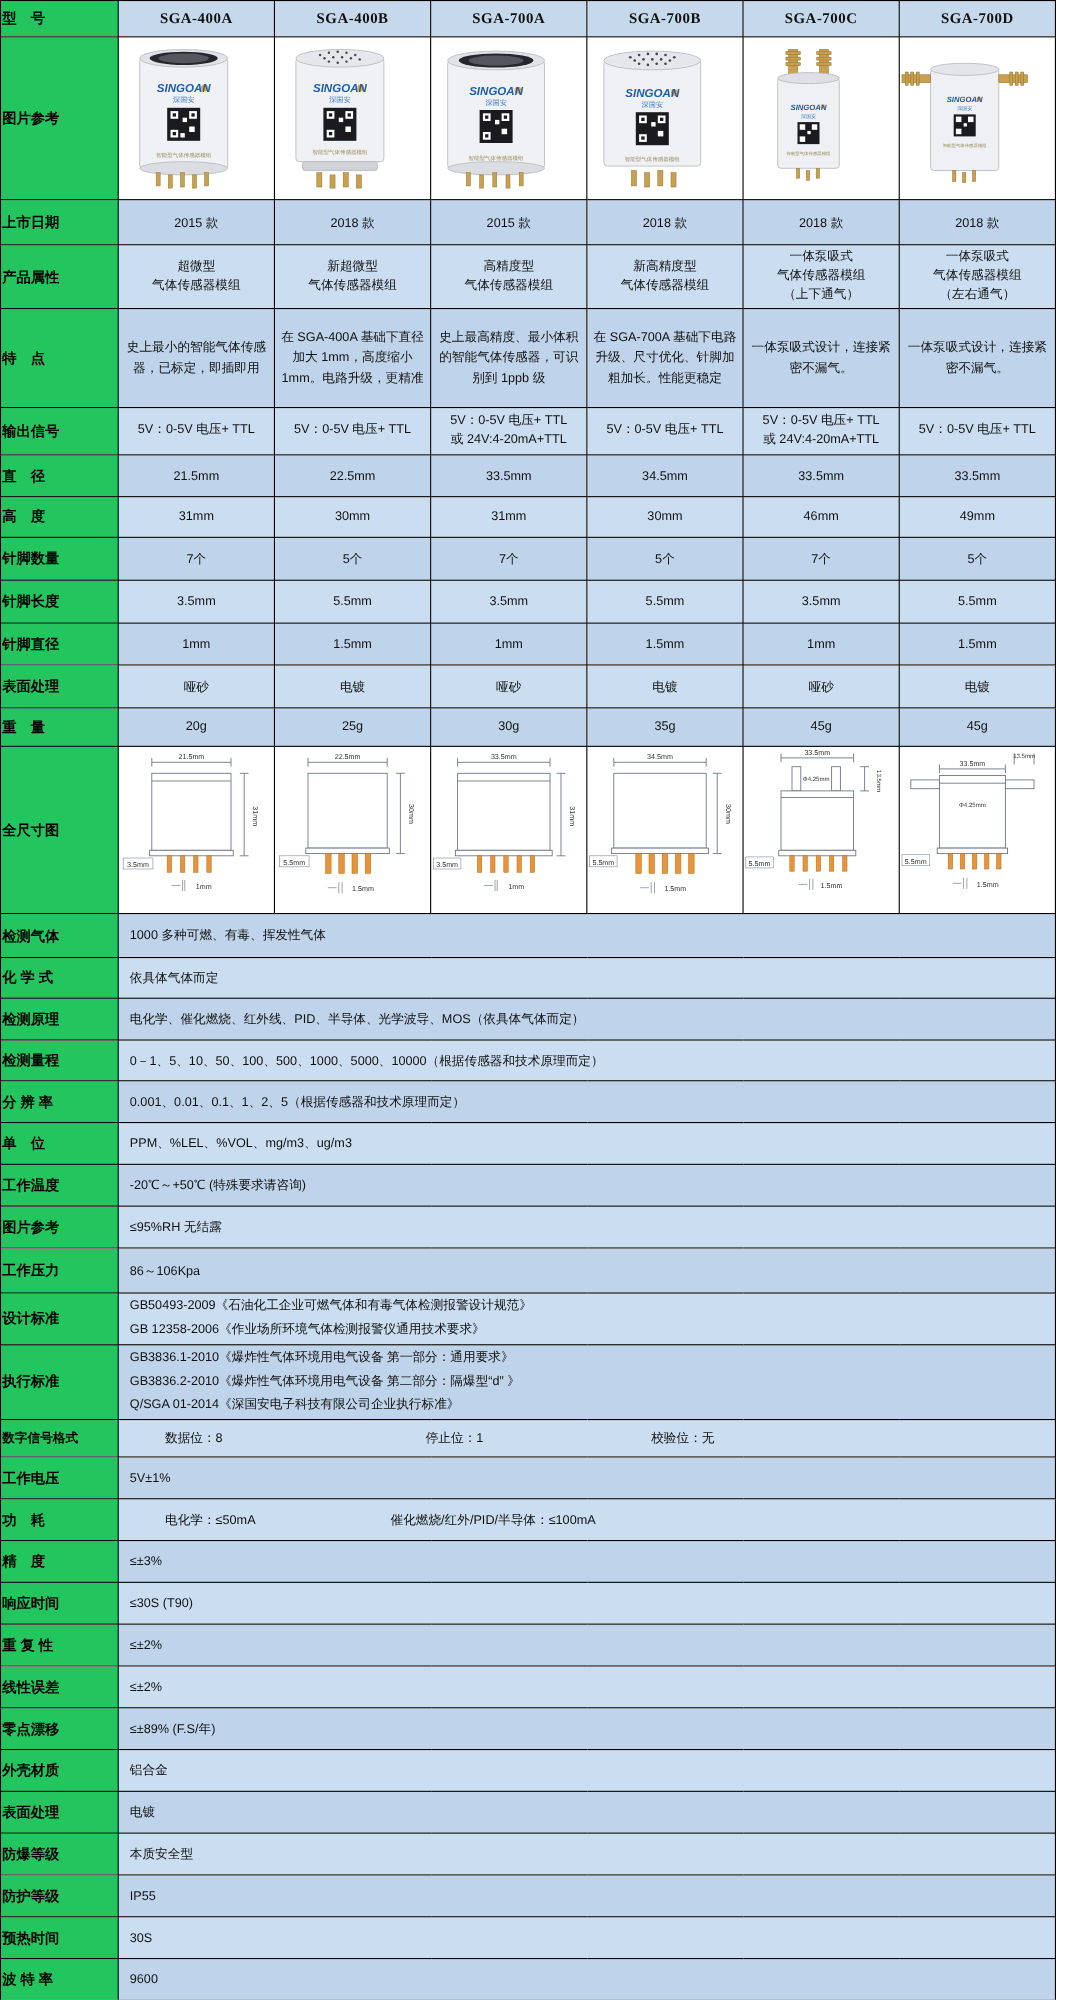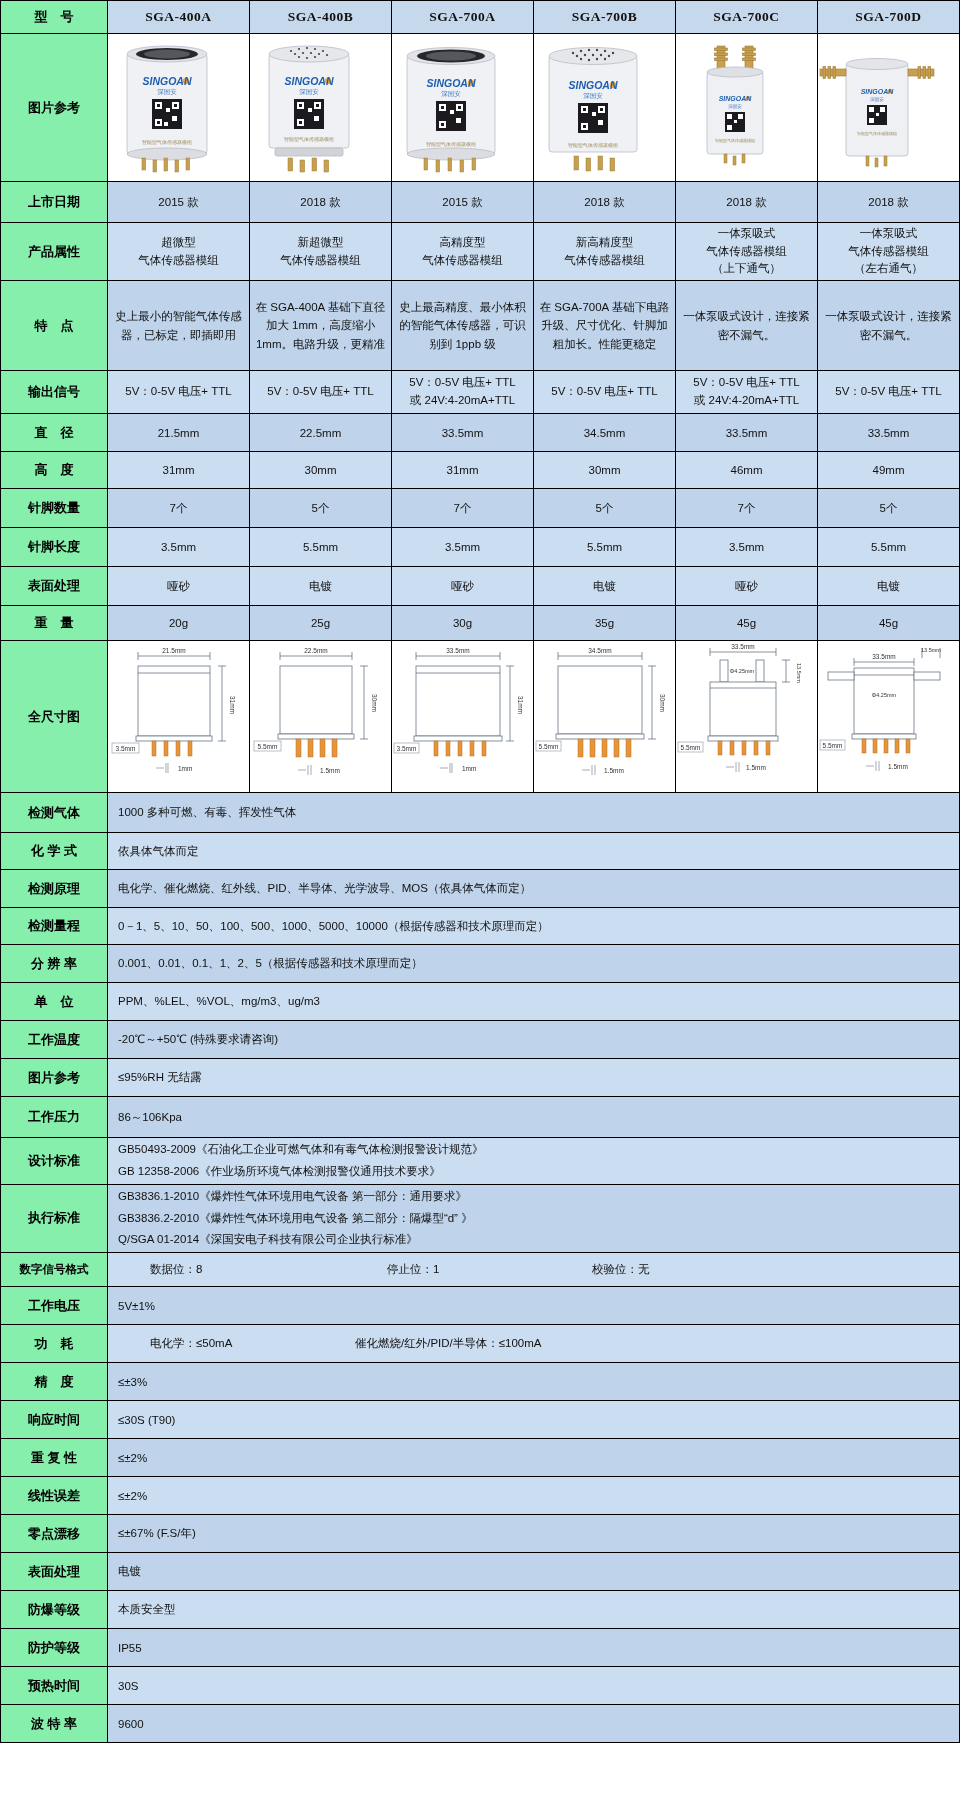--- a/index.html
+++ b/index.html
@@ -1,19 +1,19 @@
 <!DOCTYPE html>
 <html><head>
 <meta charset="utf-8">
 <style>
   html,body{margin:0;padding:0;background:#fff;}
   body{width:971px;height:1818px;font-family:"Liberation Sans",sans-serif;color:#111;}
   table{border-collapse:collapse;table-layout:fixed;width:959px;}
   td{border:1px solid #000;overflow:hidden;vertical-align:middle;}
-  td.lab{background:#86efac;font-weight:bold;text-align:center;font-size:13px;color:#000;}
+  td.lab{background:#22c55e;font-weight:bold;font-size:13px;color:#000;}
   td.mod{background:#c6d8ec;font-family:"Liberation Serif",serif;font-weight:bold;text-align:center;font-size:13.5px;letter-spacing:.5px;}
   td.c{text-align:center;font-size:11.5px;}
   td.w{font-size:11.5px;padding-left:10px;}
   tr.lt td.d{background:#cbddf1;}
   tr.dk td.d{background:#bfd4ea;}
   td.ph,td.dg{background:#fff;text-align:left;padding:0;}
   .pre{white-space:pre-line;line-height:1.55;}
   .feat{font-size:11px;line-height:1.6;padding:2px 4px;}
   .lines div{line-height:1.9;}
   .seg{display:inline-block;min-width:205px;margin-left:32px;}
@@ -352,20 +352,29 @@
 <tr class="lt" style="height:39px">
   <td class="lab">针脚长度</td>
   <td class="c d">3.5mm</td>
   <td class="c d">5.5mm</td>
   <td class="c d">3.5mm</td>
   <td class="c d">5.5mm</td>
   <td class="c d">3.5mm</td>
   <td class="c d">5.5mm</td>
 </tr>
 
+<tr class="dk" style="height:38px">
+  <td class="lab">针脚直径</td>
+  <td class="c d">1mm</td>
+  <td class="c d">1.5mm</td>
+  <td class="c d">1mm</td>
+  <td class="c d">1.5mm</td>
+  <td class="c d">1mm</td>
+  <td class="c d">1.5mm</td>
+</tr>
 
 <tr class="lt" style="height:39px">
   <td class="lab">表面处理</td>
   <td class="c d">哑砂</td>
   <td class="c d">电镀</td>
   <td class="c d">哑砂</td>
   <td class="c d">电镀</td>
   <td class="c d">哑砂</td>
   <td class="c d">电镀</td>
 </tr>
@@ -661,21 +670,25 @@
 <tr class="dk" style="height:38px">
         <td class="lab">重 复 性</td>
         <td class="w d" colspan="6">≤±2%</td>
       </tr>
 <tr class="lt" style="height:38px">
         <td class="lab">线性误差</td>
         <td class="w d" colspan="6">≤±2%</td>
       </tr>
 <tr class="dk" style="height:38px">
         <td class="lab">零点漂移</td>
-        <td class="w d" colspan="6">≤±67% (F.S/年)</td>
+        <td class="w d" colspan="6">≤±89% (F.S/年)</td>
+      </tr>
+<tr class="lt" style="height:38px">
+        <td class="lab">外壳材质</td>
+        <td class="w d" colspan="6">铝合金</td>
       </tr>
 <tr class="dk" style="height:38px">
         <td class="lab">表面处理</td>
         <td class="w d" colspan="6">电镀</td>
       </tr>
 <tr class="lt" style="height:38px">
         <td class="lab">防爆等级</td>
         <td class="w d" colspan="6">本质安全型</td>
       </tr>
 <tr class="dk" style="height:38px">

